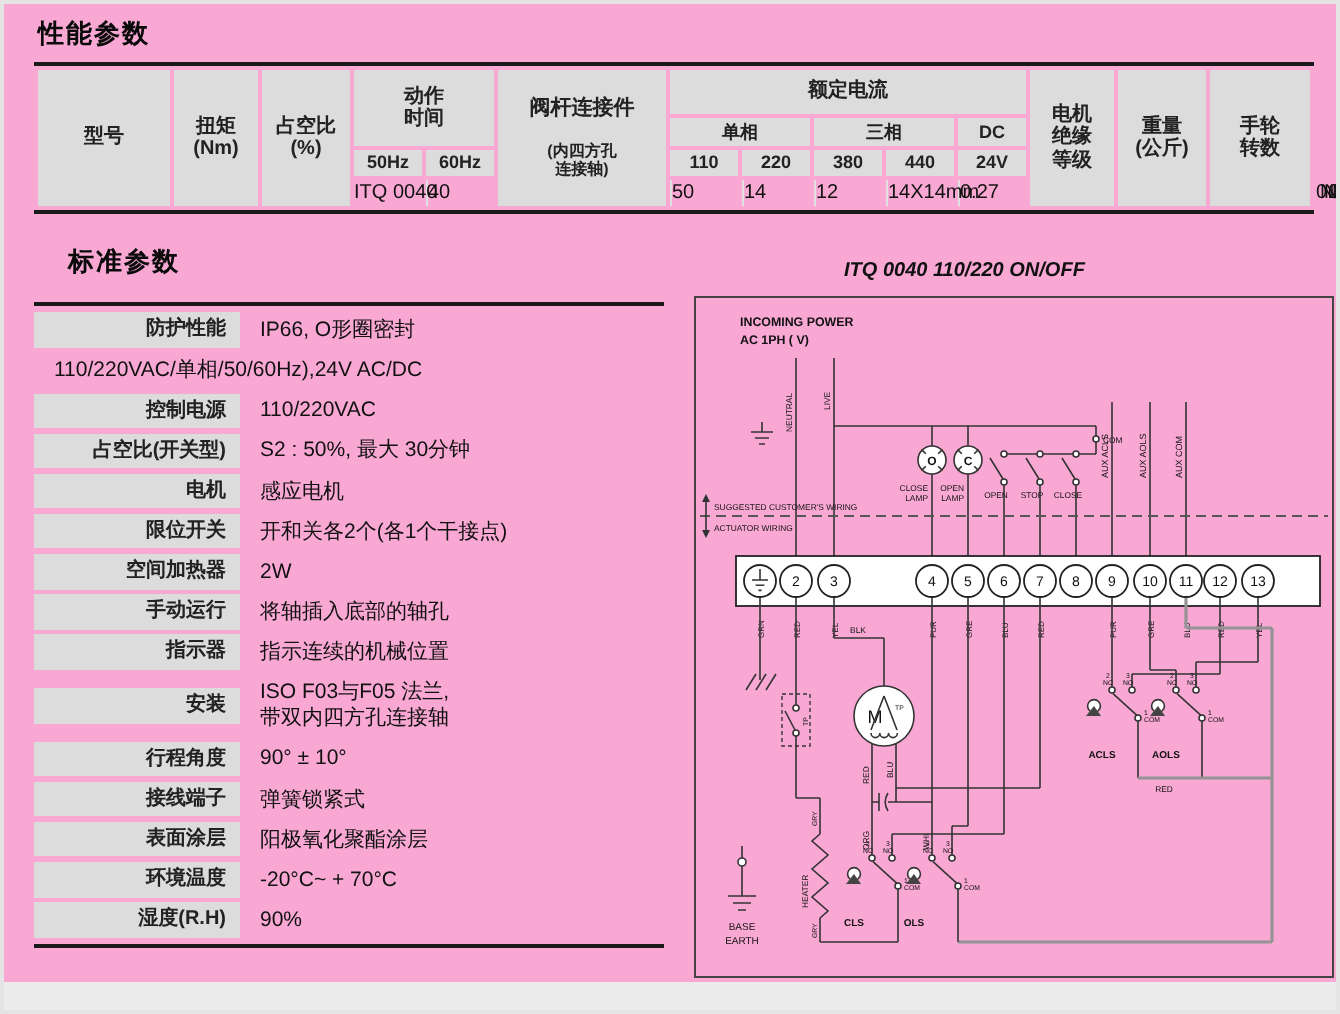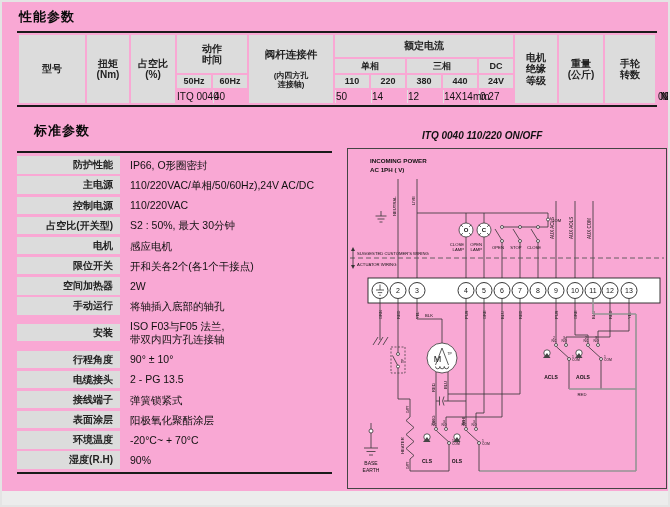--- a/index.html
+++ b/index.html
@@ -129,21 +129,20 @@
 
   <div class="sec-title" style="left:32px;top:120px">标准参数</div>
 
   <div class="std-wrap">
     <div>
         <div class="spec-row">
           <div class="spec-label">防护性能</div>
           <div class="spec-value">IP66, O形圈密封</div>
         </div>
         <div class="spec-row">
-          <div class="spec-label">主电源</div>
           <div class="spec-value">110/220VAC/单相/50/60Hz),24V AC/DC</div>
         </div>
         <div class="spec-row">
           <div class="spec-label">控制电源</div>
           <div class="spec-value">110/220VAC</div>
         </div>
         <div class="spec-row">
           <div class="spec-label">占空比(开关型)</div>
           <div class="spec-value">S2 : 50%, 最大 30分钟</div>
         </div>
@@ -155,33 +154,33 @@
           <div class="spec-label">限位开关</div>
           <div class="spec-value">开和关各2个(各1个干接点)</div>
         </div>
         <div class="spec-row">
           <div class="spec-label">空间加热器</div>
           <div class="spec-value">2W</div>
         </div>
         <div class="spec-row">
           <div class="spec-label">手动运行</div>
           <div class="spec-value">将轴插入底部的轴孔</div>
+        </div>
+        <div class="spec-row">
+          <div class="spec-label">指示器</div>
+          <div class="spec-value">指示连续的机械位置</div>
         </div>
         <div class="spec-row">
           <div class="spec-label">安装</div>
           <div class="spec-value">ISO F03与F05 法兰,
 带双内四方孔连接轴</div>
         </div>
         <div class="spec-row">
           <div class="spec-label">行程角度</div>
           <div class="spec-value">90° ± 10°</div>
-        </div>
-        <div class="spec-row">
-          <div class="spec-label">电缆接头</div>
-          <div class="spec-value">2 - PG 13.5</div>
         </div>
         <div class="spec-row">
           <div class="spec-label">接线端子</div>
           <div class="spec-value">弹簧锁紧式</div>
         </div>
         <div class="spec-row">
           <div class="spec-label">表面涂层</div>
           <div class="spec-value">阳极氧化聚酯涂层</div>
         </div>
         <div class="spec-row">

